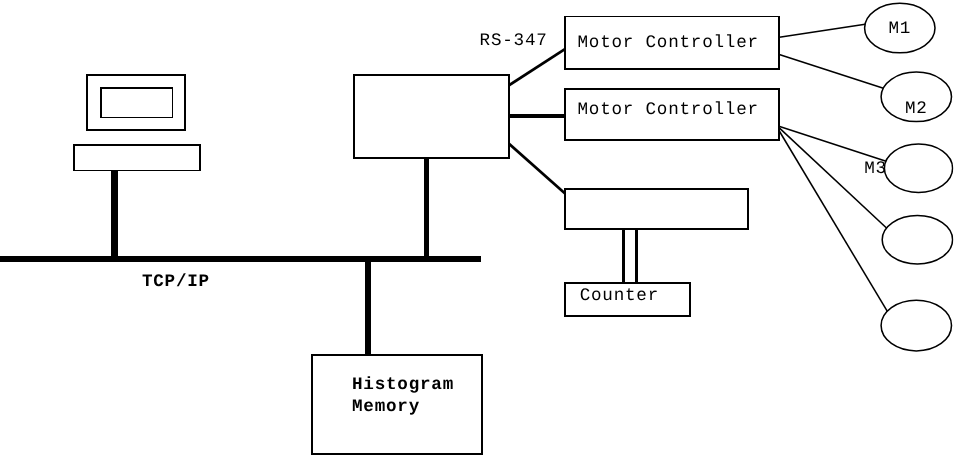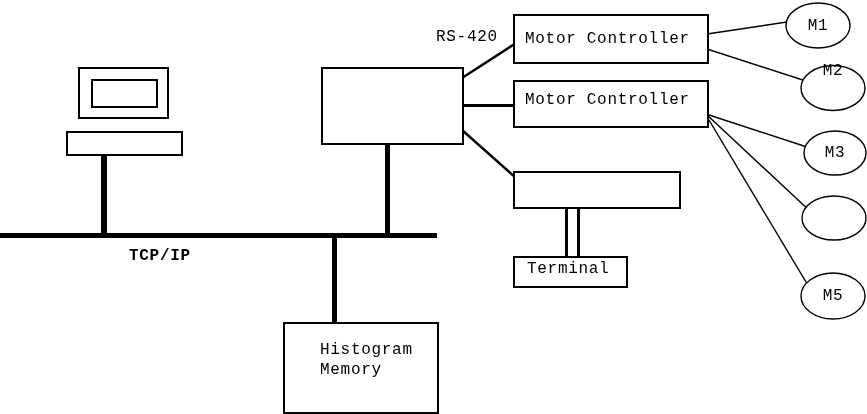--- a/index.html
+++ b/index.html
@@ -36,24 +36,24 @@
     text-align: center;
   }
   #lbl-computer   { left: 64px;  top: 169px; }
   #lbl-tcpip      { left: 129px; top: 246px; font-weight: bold; }
   #lbl-rs232      { left: 436px; top: 27px;  }
   #lbl-terminal   { left: 337px; top: 82px;  }
   #lbl-mc1        { left: 525px; top: 29px;  }
   #lbl-mc2        { left: 525px; top: 90px;  }
   #lbl-counterbox { left: 527px; top: 183px; }
   #lbl-counter    { left: 527px; top: 259px; }
-  #lbl-histogram  { left: 320px; top: 340px; }
+  #lbl-histogram  { left: 320px; top: 340px; font-weight: bold; }
   #lbl-m1 { left: 786px; top: 3px;   width: 64px; height: 45px; }
-  #lbl-m2 { left: 801px; top: 48px;  width: 64px; height: 46px; }
-  #lbl-m3 { left: 804px; top: 131px; width: 62px; height: 44px; }
+  #lbl-m2 { left: 801px; top: 76px;  width: 64px; height: 46px; }
+  #lbl-m3 { left: 765px; top: 131px; width: 62px; height: 44px; }
   #lbl-m4 { left: 802px; top: 196px; width: 64px; height: 44px; }
   #lbl-m5 { left: 801px; top: 273px; width: 64px; height: 46px; }
 </style>
 </head>
 <body>
 
 <div class="canvas">
 
   <svg width="867" height="414" viewBox="0 0 867 414">
 
@@ -92,25 +92,24 @@
     <g fill="#ffffff" stroke="#000000" stroke-width="1.4">
       <ellipse cx="818" cy="25.5" rx="32" ry="22.5"></ellipse>
       <ellipse cx="833" cy="88" rx="32" ry="22.5"></ellipse>
       <ellipse cx="835" cy="153" rx="31" ry="22"></ellipse>
       <ellipse cx="834" cy="218" rx="32" ry="22"></ellipse>
       <ellipse cx="833" cy="296" rx="32" ry="23"></ellipse>
     </g>
   </svg>
 
   <div class="lbl" id="lbl-tcpip">TCP/IP</div>
-  <div class="lbl" id="lbl-rs232">RS-420</div>
+  <div class="lbl" id="lbl-rs232">RS-347</div>
   <div class="lbl" id="lbl-mc1">Motor Controller</div>
   <div class="lbl" id="lbl-mc2">Motor Controller</div>
-  <div class="lbl" id="lbl-counter">Terminal</div>
+  <div class="lbl" id="lbl-counter">Counter</div>
   <div class="lbl" id="lbl-histogram">Histogram
 Memory</div>
 
   <div class="motor-lbl" id="lbl-m1">M1</div>
   <div class="motor-lbl" id="lbl-m2">M2</div>
   <div class="motor-lbl" id="lbl-m3">M3</div>
-  <div class="motor-lbl" id="lbl-m5">M5</div>
 
 </div>
 
 </body></html>

